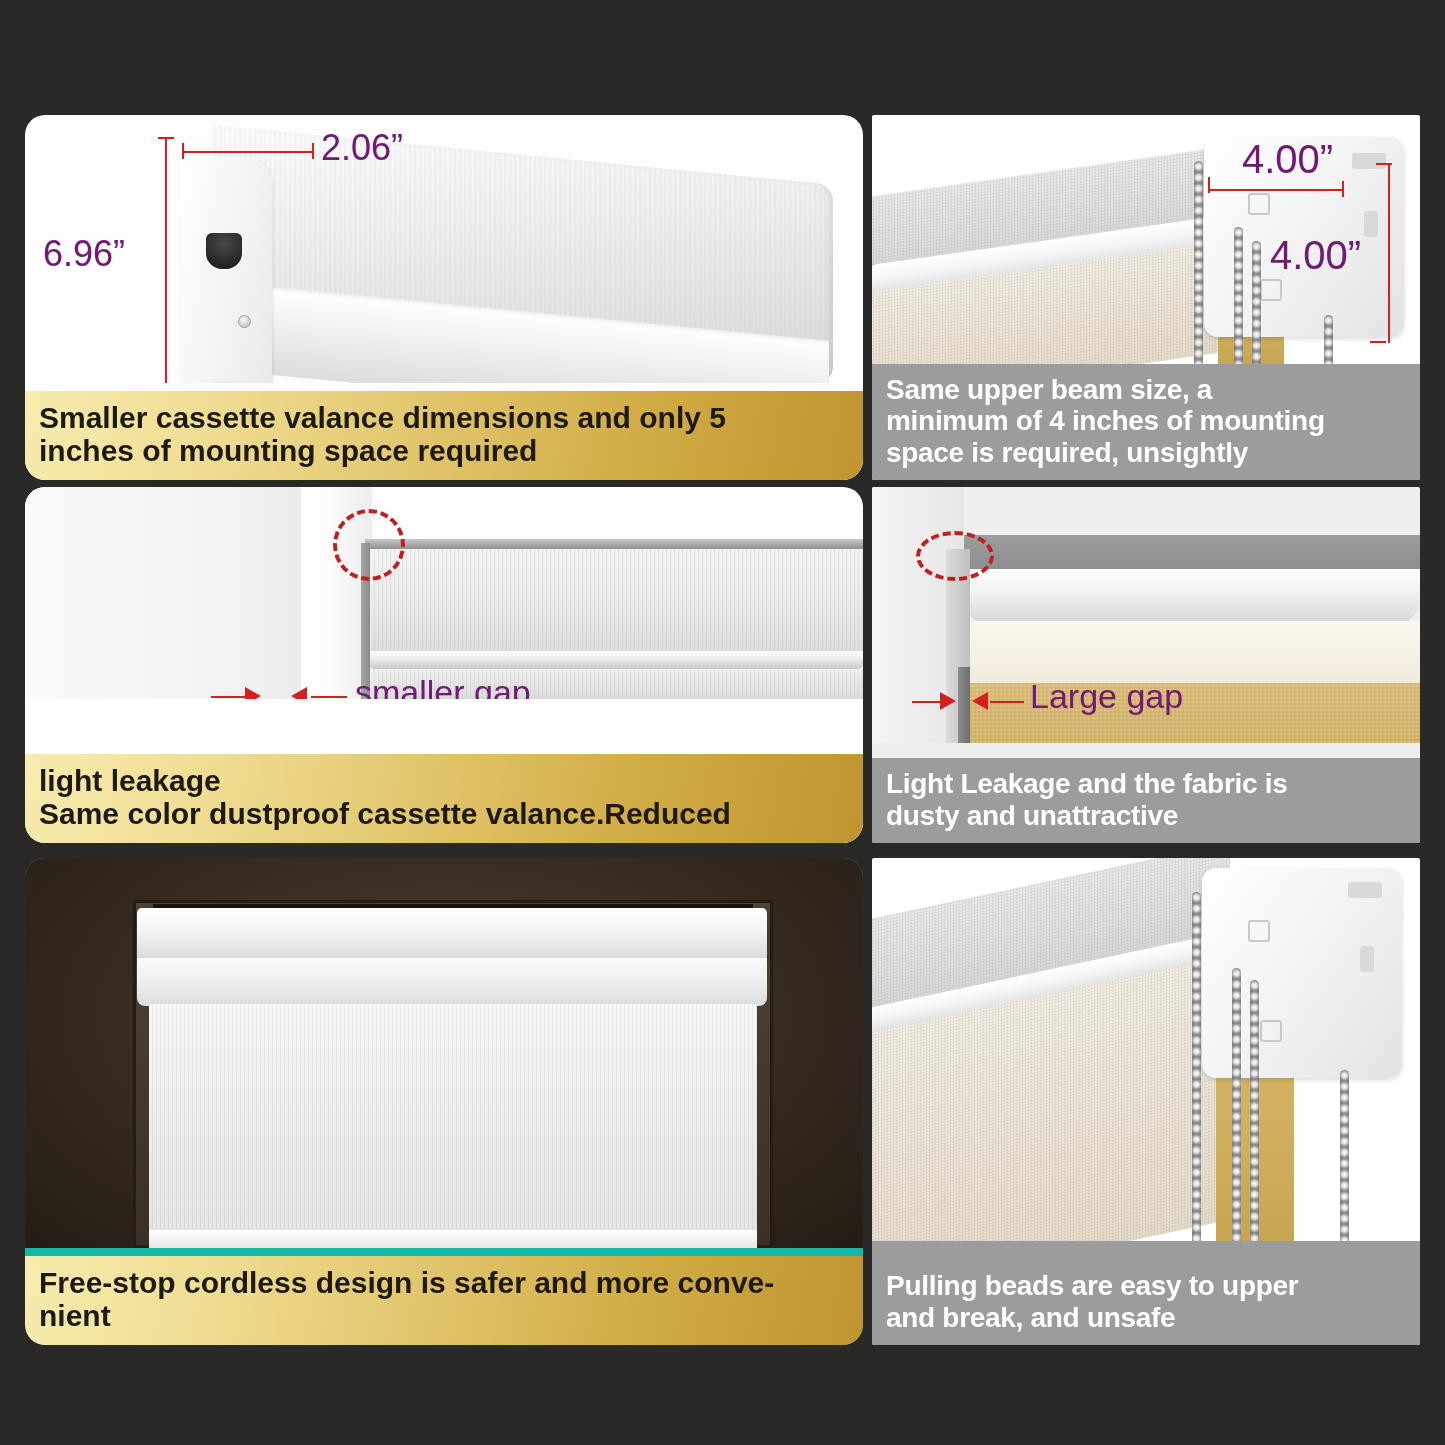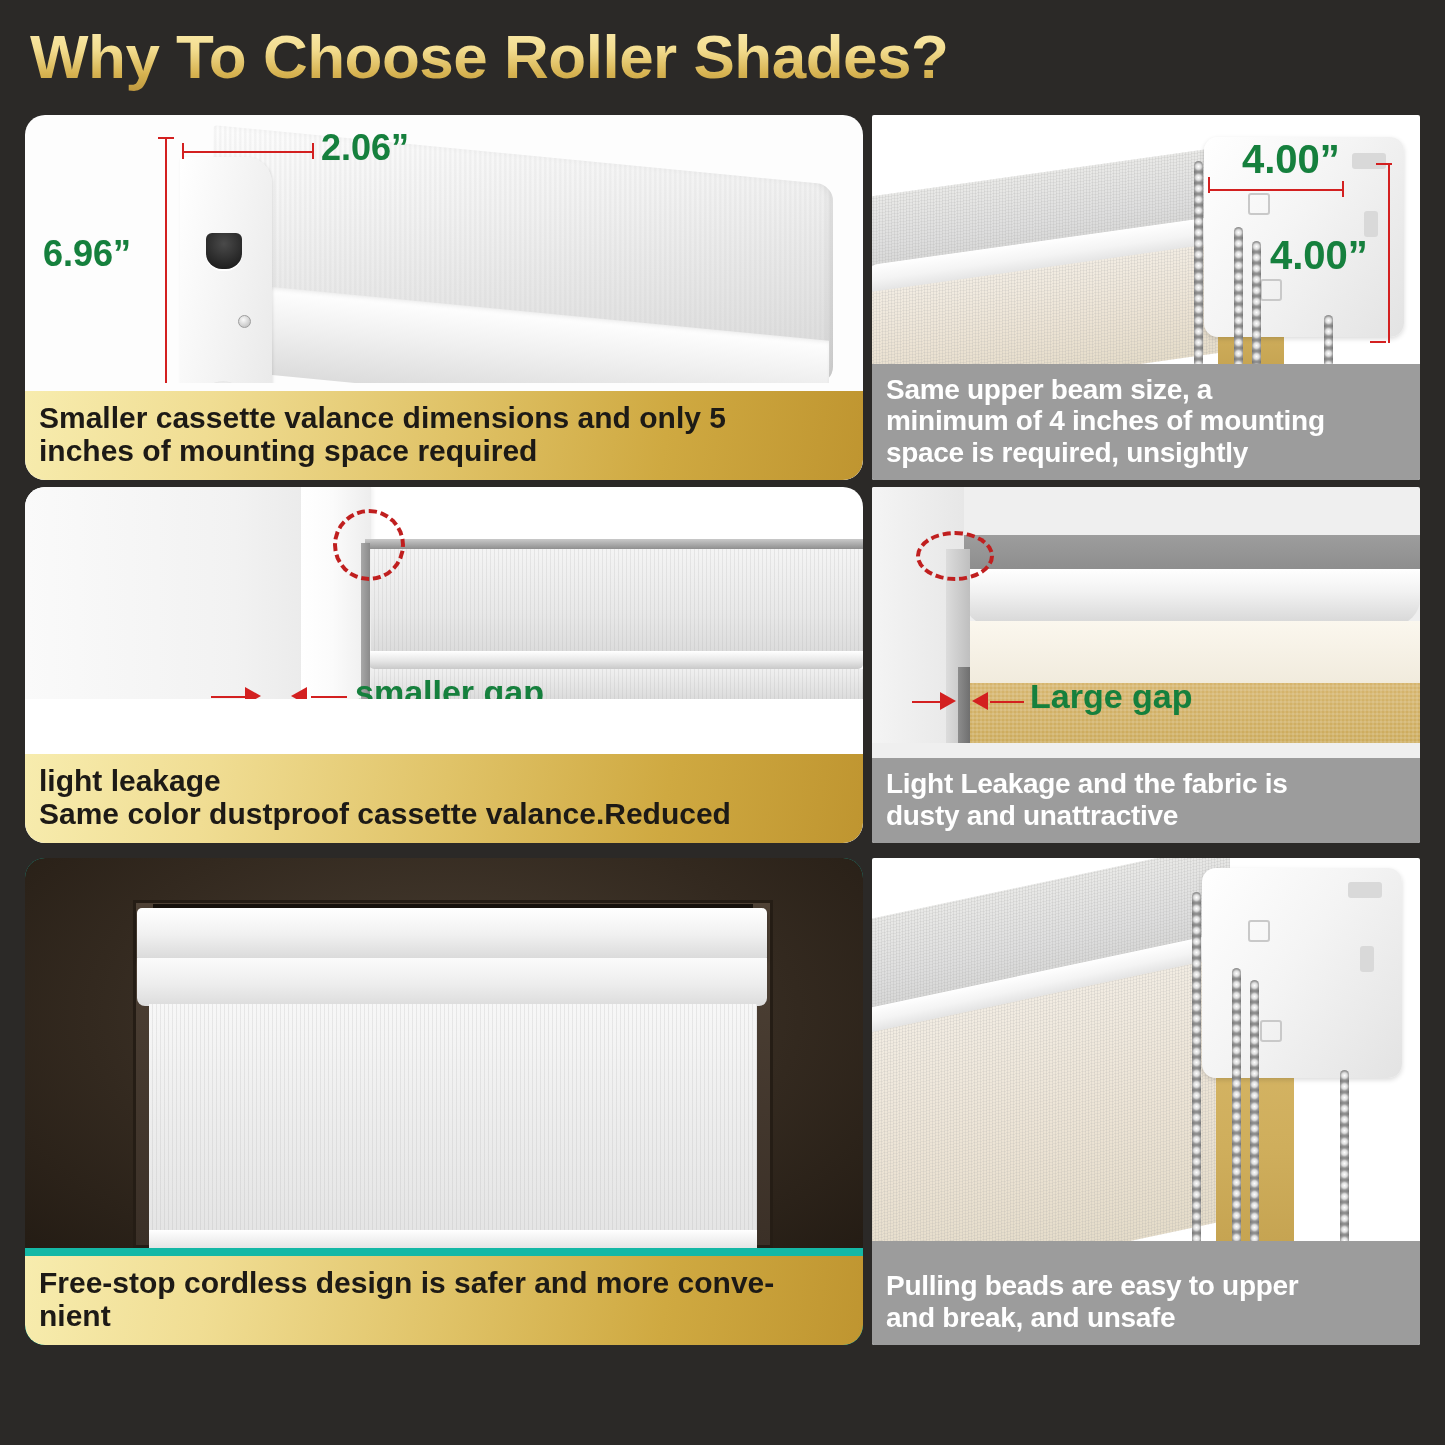--- a/index.html
+++ b/index.html
@@ -139,22 +139,22 @@
     left: 22px; top: 224px;
     width: 42px; height: 42px;
     background: radial-gradient(circle at 50% 35%, #ffffff, #cfcfcf);
     border-radius: 50%;
     box-shadow: inset 0 -3px 5px rgba(0,0,0,.12);
   }
 
   
   .dim-label {
     position: absolute;
-    color: #15803d;
-    font-weight: bold;
+    color: #701a75;
+    font-weight: normal;
     white-space: nowrap;
     text-shadow: 0 0 1px rgba(0,0,0,.10);
   }
   .dim-line {
     position: absolute;
     background: #d32020;
   }
   .dim-line.h { height: 2px; }
   .dim-line.v { width: 2px; }
   .tick {
@@ -345,21 +345,20 @@
   .p6 .floor {
     position: absolute; left: 0; right: 0; bottom: 0; height: 22px;
     background: #9c9c9c;
   }
 </style>
 </head>
 <body>
 
 <div id="page">
 
-  <div id="title">Why To Choose Roller Shades?</div>
 
   <div class="panel left row1 p1">
     <div class="photo" style="height:268px">
 
       <div class="valance-body"></div>
       <div class="valance-lip"></div>
       <div class="endcap">
         <div class="slot"></div>
         <div class="screw"></div>
         <div class="knob"></div>

